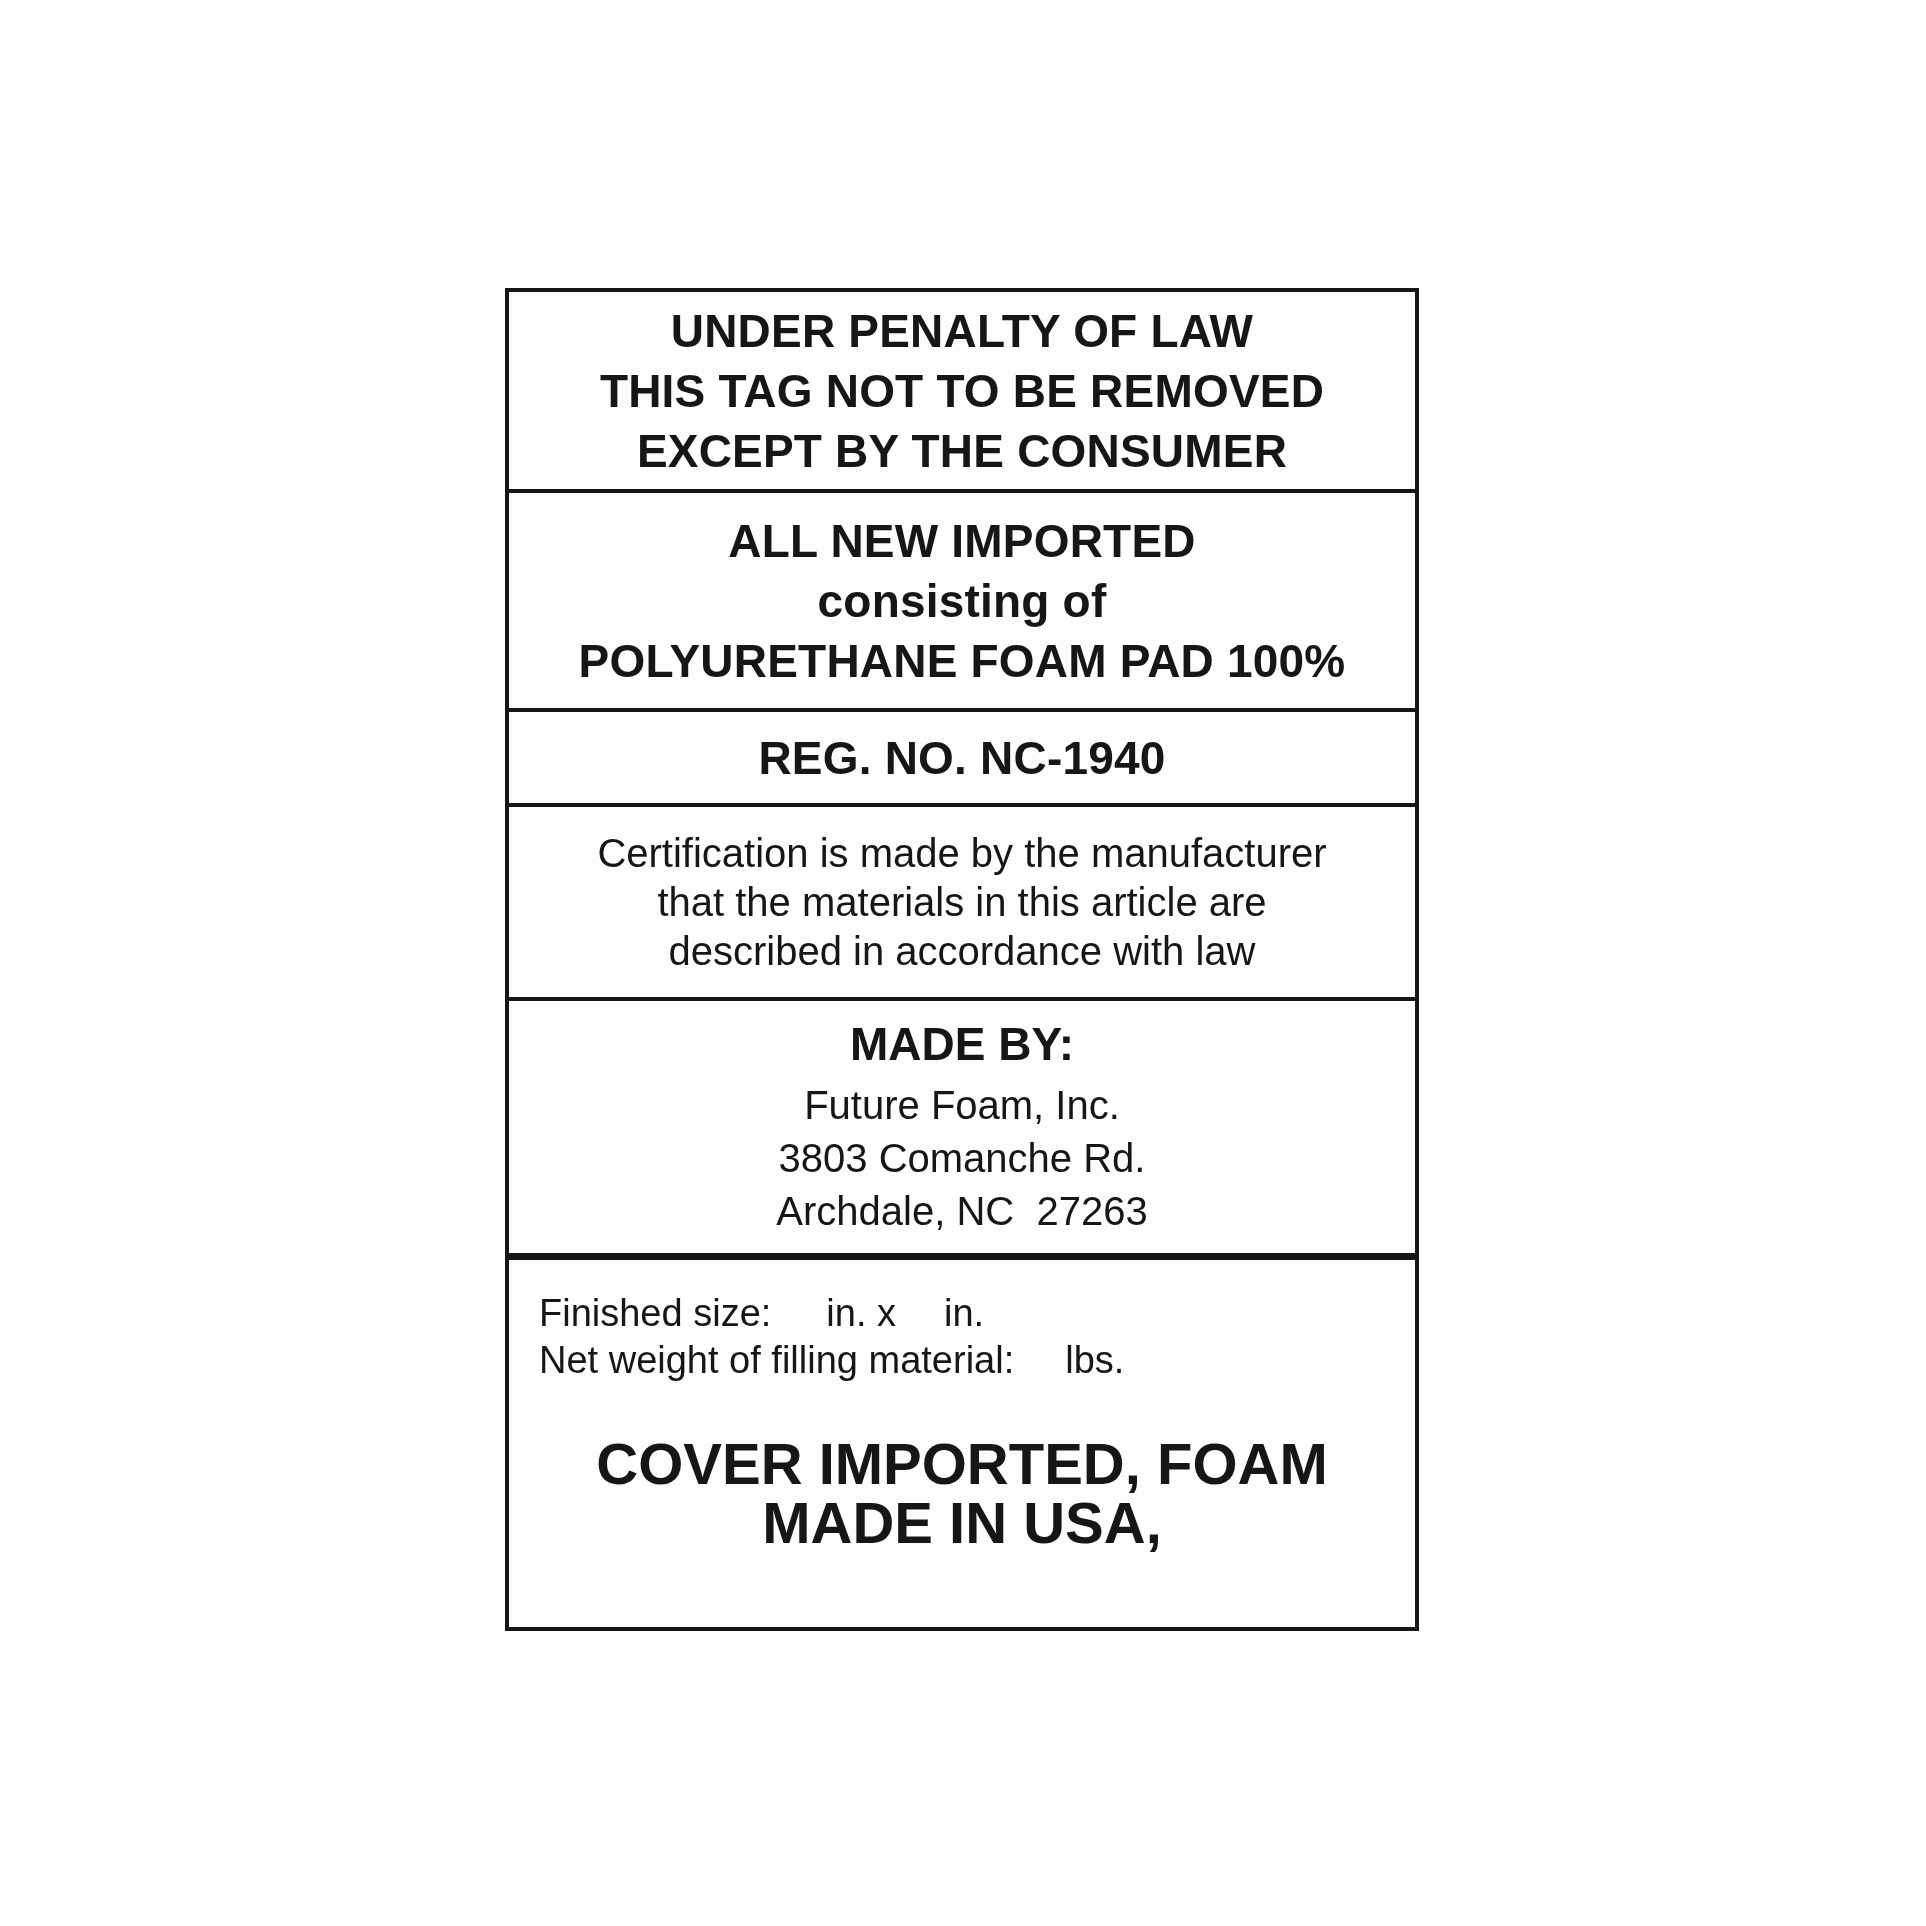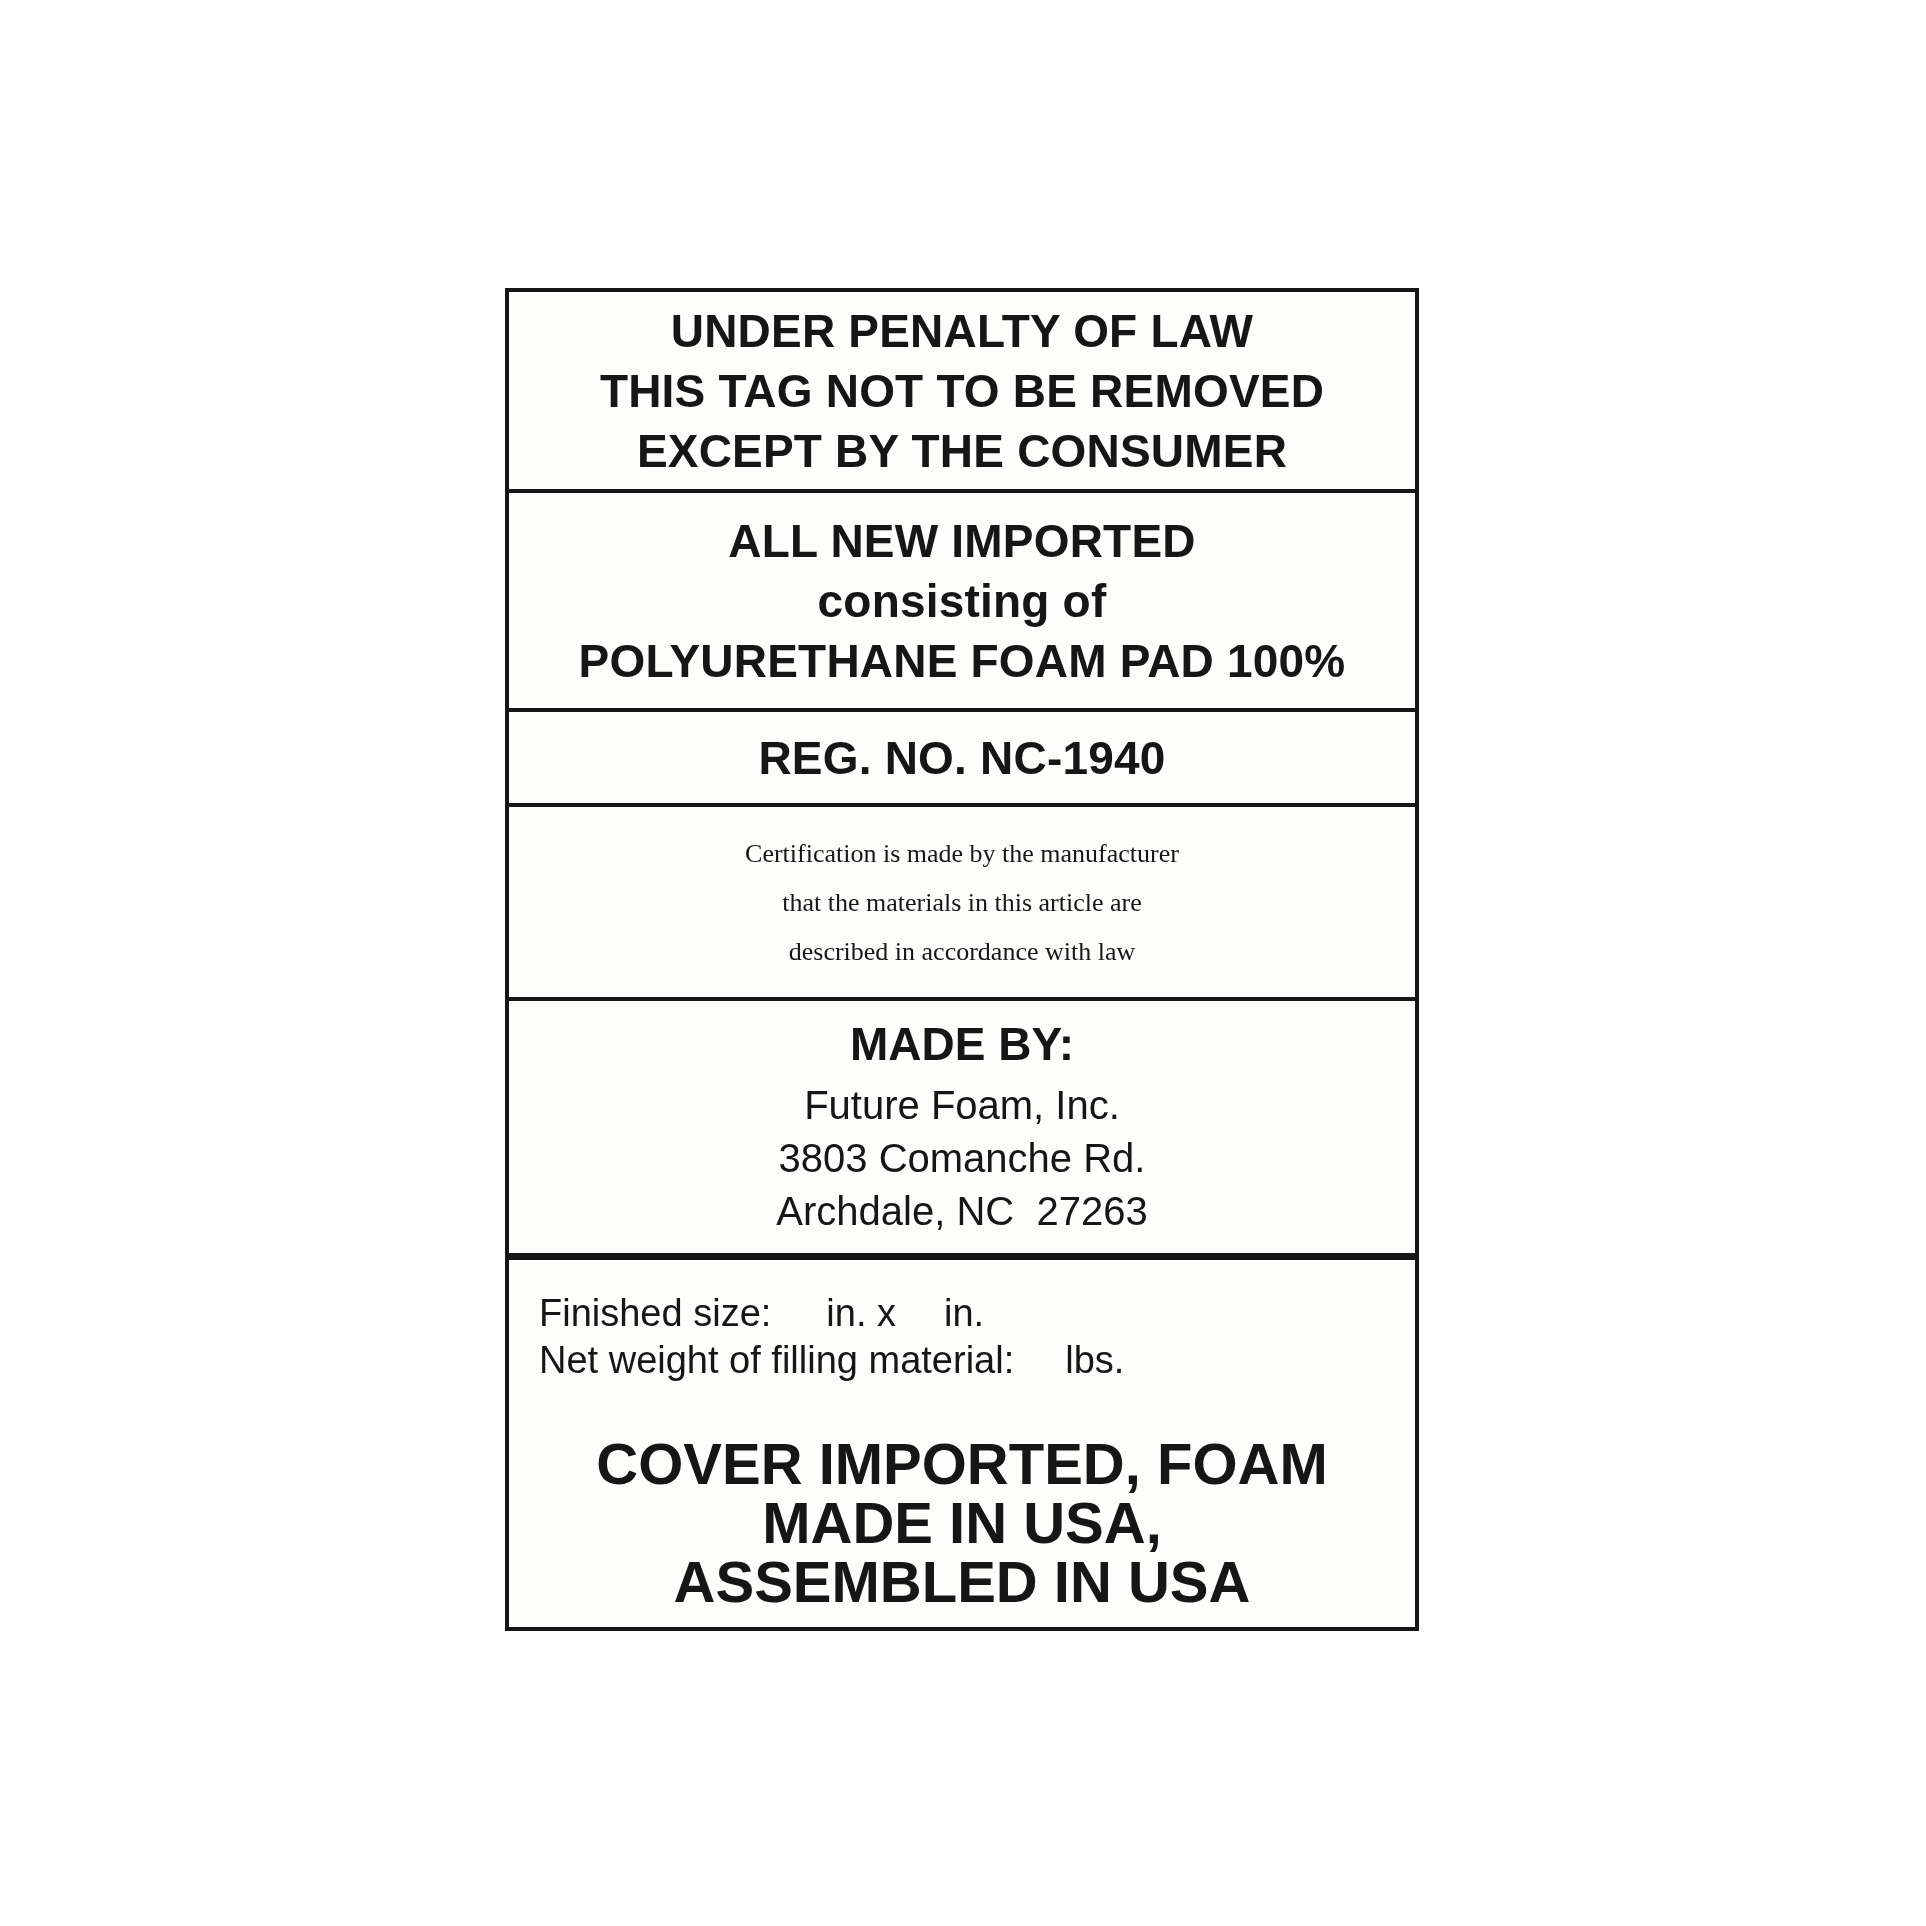--- a/index.html
+++ b/index.html
@@ -49,25 +49,24 @@
   }
 
   .big-bold {
     font-size: 46px;
     font-weight: 700;
     line-height: 60px;
     letter-spacing: 0.2px;
     white-space: pre-wrap;
   }
   .cert-line {
-    font-size: 26px;
+    font-size: 40px;
     font-weight: 400;
     line-height: 49px;
     white-space: pre-wrap;
-    font-family: Liberation Serif, serif;
   }
   .madeby-heading {
     font-size: 46px;
     font-weight: 700;
     line-height: 57px;
     margin-bottom: 6px;
     white-space: pre-wrap;
   }
   .address-line {
     font-size: 40px;
@@ -146,19 +145,18 @@
         <span>Finished size:</span>
         <span class="gap-56">in. x</span>
         <span class="gap-48">in.</span>
       </div>
       <div class="detail-row">
         <span>Net weight of filling material:</span>
         <span class="gap-52">lbs.</span>
       </div>
       <div class="details-footer">
         <div class="footer-line">COVER IMPORTED, FOAM MADE IN USA,</div>
-        <div class="footer-line">ASSEMBLED IN USA</div>
       </div>
     </div>
 
   </div>
 </div>
 
 
 </body></html>

